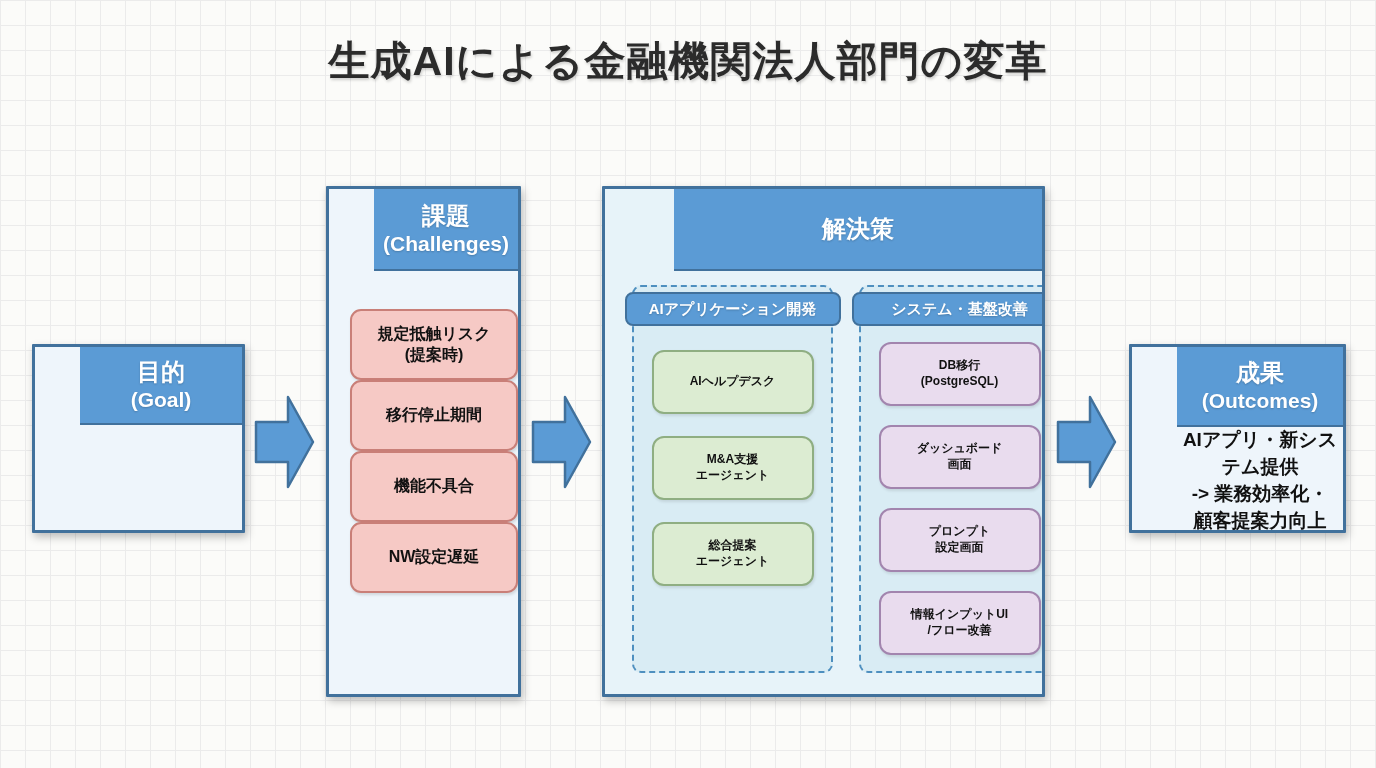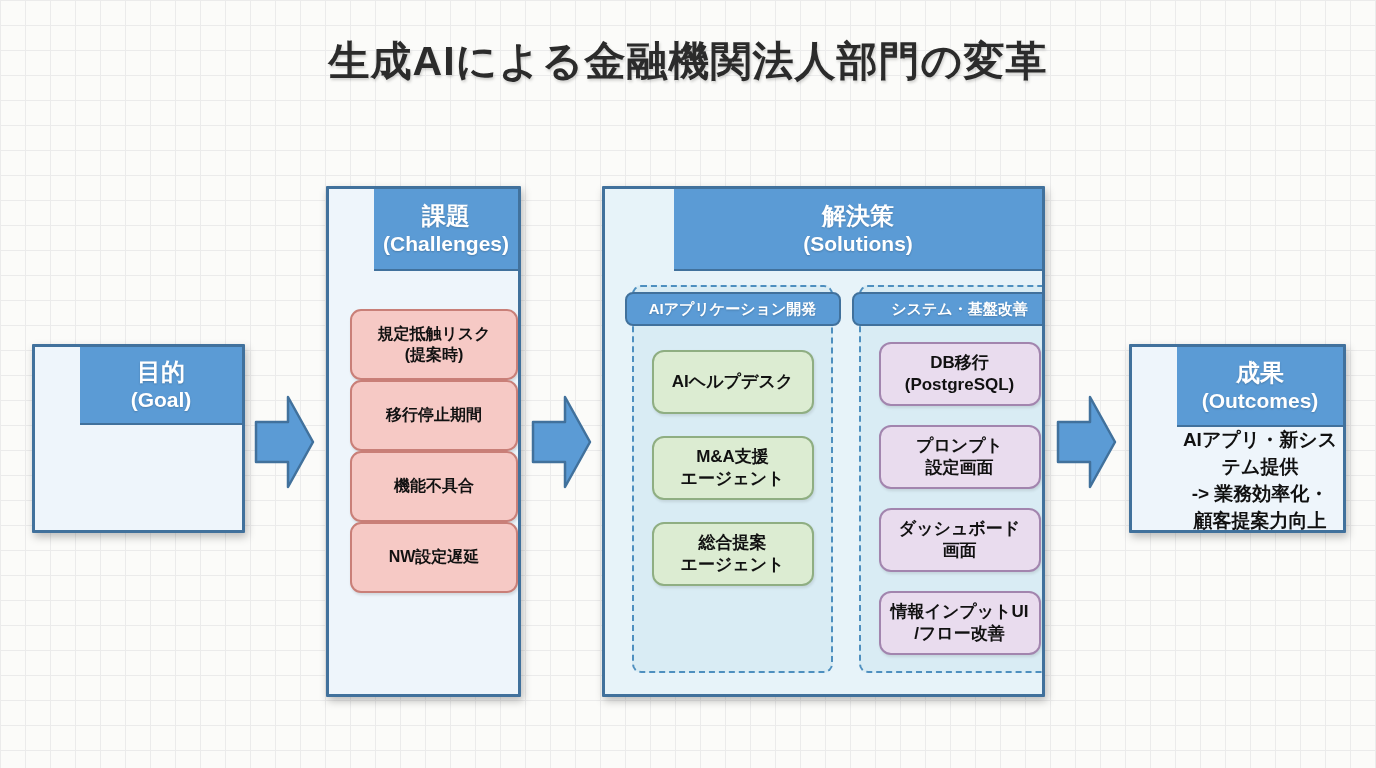--- a/index.html
+++ b/index.html
@@ -89,21 +89,21 @@
   .sol-badge{
     margin-top:5px;width:216px;height:34px;flex:none;
     background:var(--header-blue);border:2px solid var(--border-blue);
     border-radius:8px;color:#fff;font-weight:700;font-size:15px;
     display:flex;align-items:center;justify-content:center;
     text-shadow:0 1px 2px rgba(0,0,0,0.2);
   }
   .sol-item{
     width:162px;flex:none;border-radius:12px;
     display:flex;align-items:center;justify-content:center;text-align:center;
-    font-weight:700;font-size:17px;line-height:1.3;color:#111;
+    font-weight:700;font-size:12px;line-height:1.3;color:#111;
     white-space:pre-line;box-shadow:1px 2px 3px rgba(0,0,0,0.10);
   }
   .sol-item.green{background:var(--green-fill);border:2px solid var(--green-border);}
   .sol-item.purple{background:var(--purple-fill);border:2px solid var(--purple-border);}
   .col-ai .sol-item{height:64px;}
   .col-ai .sol-item:nth-of-type(2){margin-top:24px;}
   .col-ai .sol-item + .sol-item{margin-top:22px;}
   .col-sys .sol-item{height:64px;}
   .col-sys .sol-item:nth-of-type(2){margin-top:16px;}
   .col-sys .sol-item + .sol-item{margin-top:19px;}
@@ -151,39 +151,38 @@
   </div>
 </div>
 
 <svg class="flow-arrow" id="arrow-2" viewBox="0 0 62 100" aria-hidden="true">
   <polygon points="2,30 34,30 34,5 59,50 34,95 34,70 2,70"></polygon>
 </svg>
 
 <div class="box" id="solutions-box">
   <div class="box-header">
     <div class="hdr-ja">解決策</div>
-    <div class="hdr-en">(Solutions)</div>
   </div>
   <div class="solution-columns">
     <div class="sol-col col-ai">
       <div class="sol-badge">AIアプリケーション開発</div>
       <div class="sol-item green">AIヘルプデスク</div>
       <div class="sol-item green">M&amp;A支援
 エージェント</div>
       <div class="sol-item green">総合提案
 エージェント</div>
     </div>
     <div class="sol-col col-sys">
       <div class="sol-badge">システム・基盤改善</div>
       <div class="sol-item purple">DB移行
 (PostgreSQL)</div>
+      <div class="sol-item purple">ダッシュボード
+画面</div>
       <div class="sol-item purple">プロンプト
 設定画面</div>
-      <div class="sol-item purple">ダッシュボード
-画面</div>
       <div class="sol-item purple">情報インプットUI
 /フロー改善</div>
     </div>
   </div>
 </div>
 
 <svg class="flow-arrow" id="arrow-3" viewBox="0 0 62 100" aria-hidden="true">
   <polygon points="2,30 34,30 34,5 59,50 34,95 34,70 2,70"></polygon>
 </svg>
 

